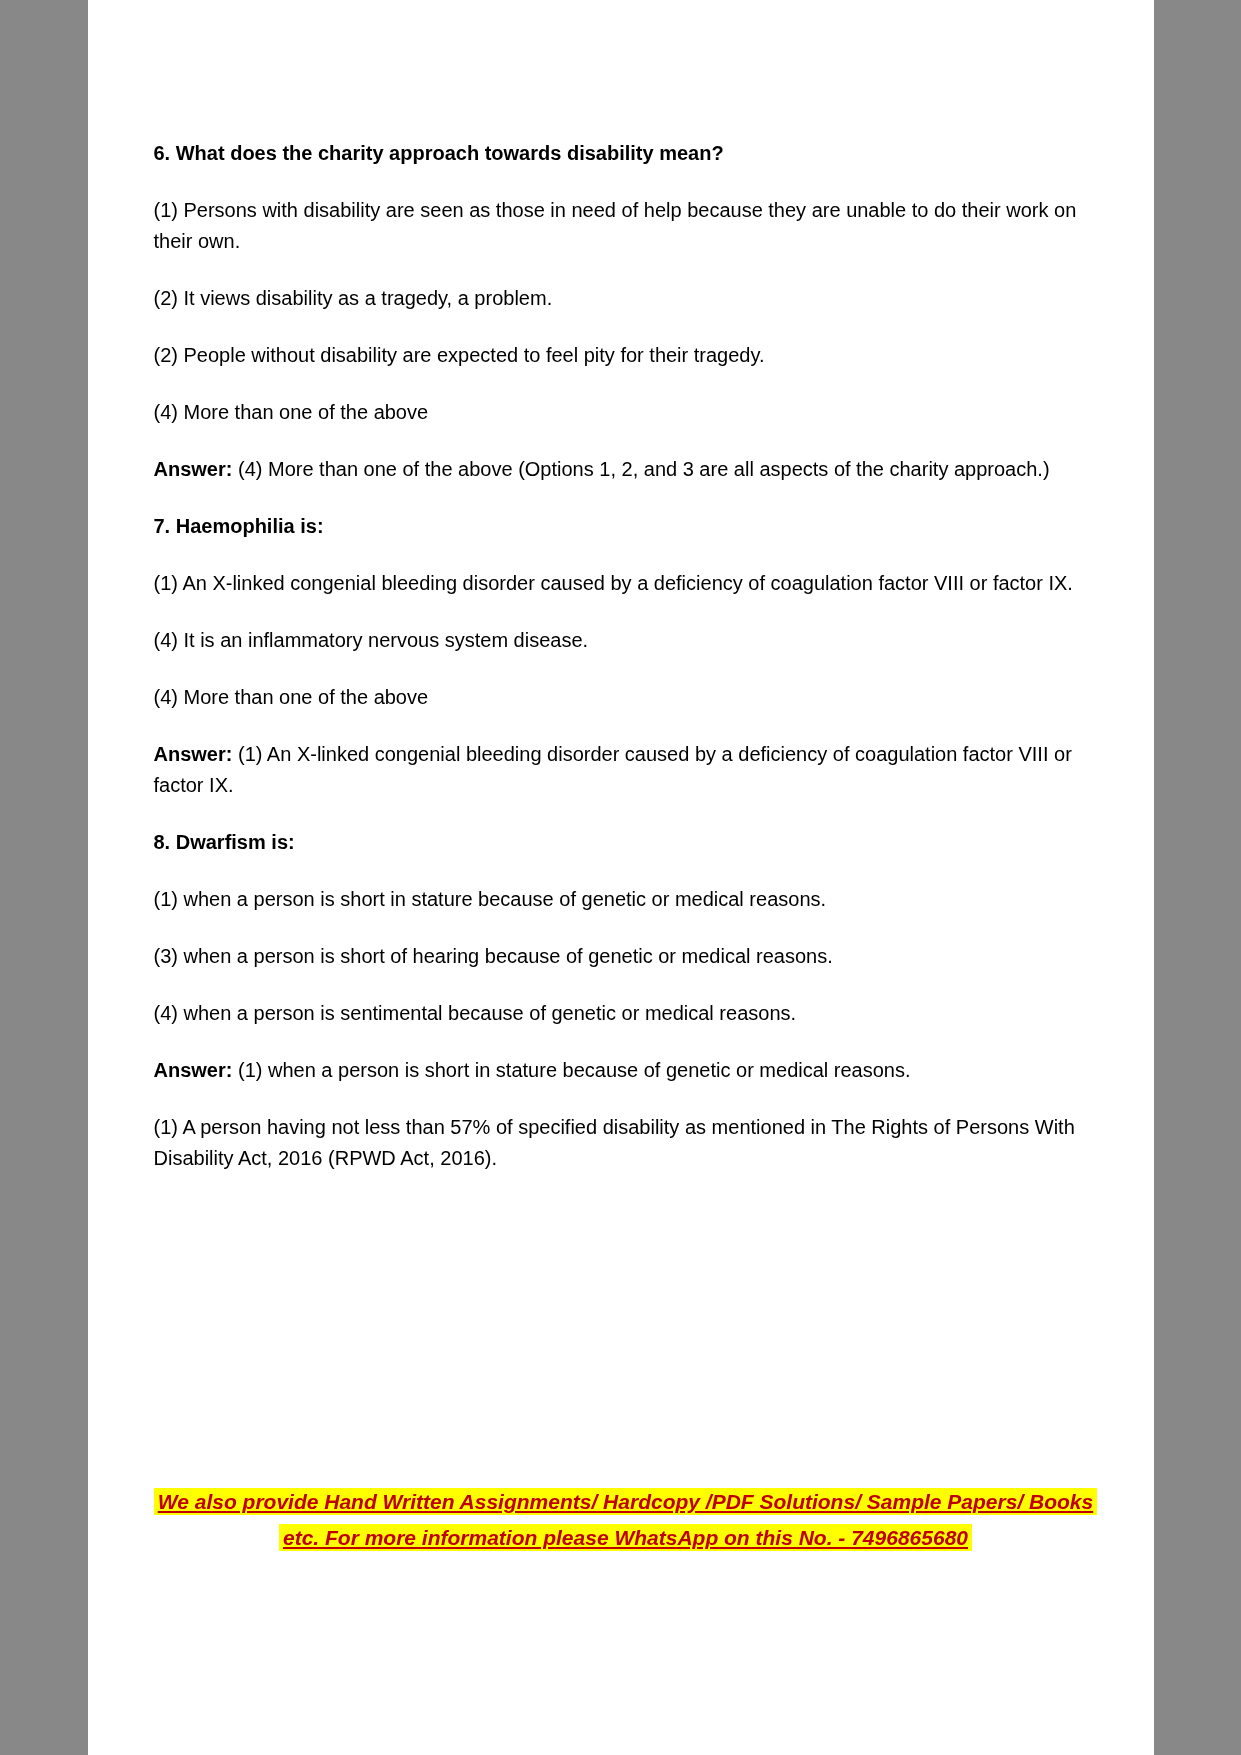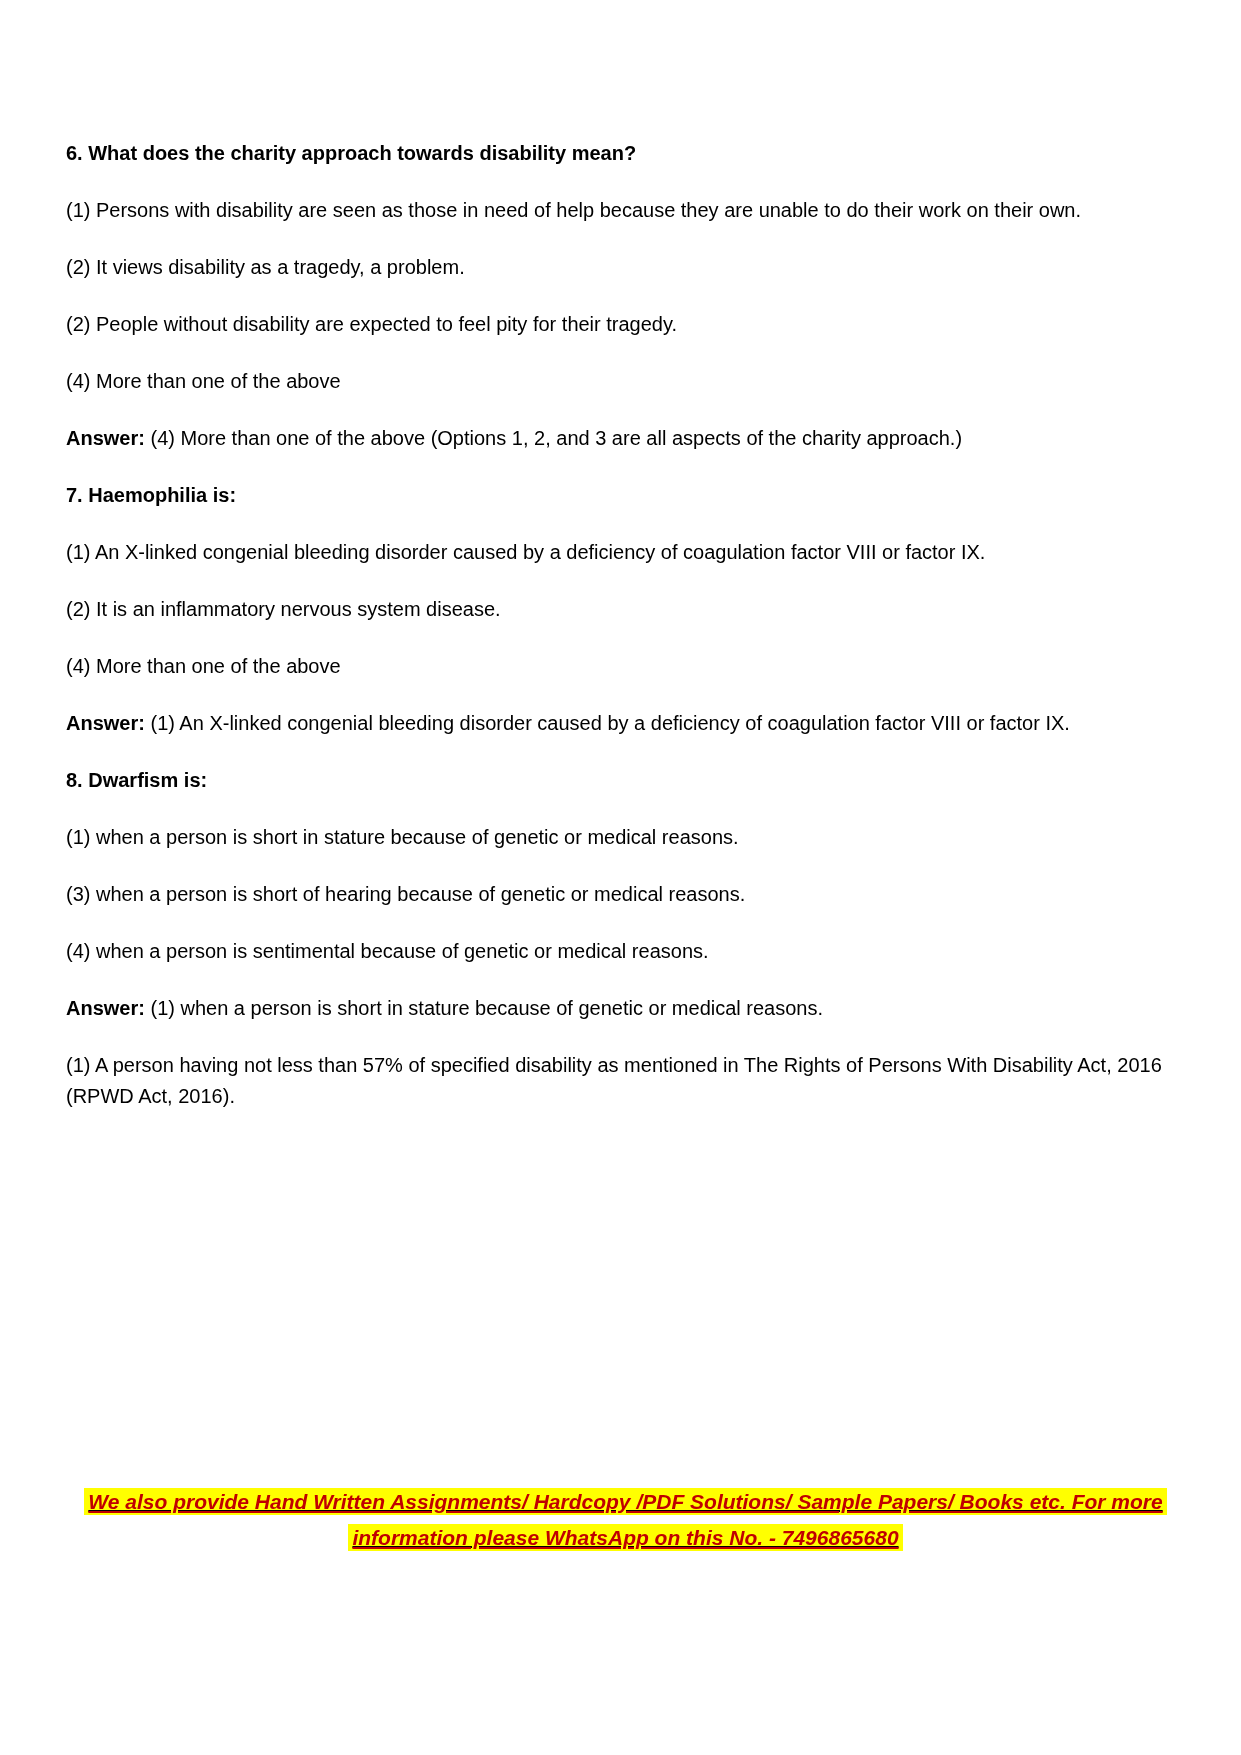--- a/index.html
+++ b/index.html
@@ -5,21 +5,21 @@
   :root {
     --page-bg: #ffffff;
     --body-text: #000000;
     --highlight: #ffff00;
     --footer-text: #c00000;
   }
   * { box-sizing: border-box; }
   html, body { margin: 0; padding: 0; background: #888; }
   .page {
     position: relative;
-    width: 1241px;
+    width: 1066px;
     height: 1755px;
     margin: 0 auto;
     background: var(--page-bg);
     color: var(--body-text);
     font-family: "Liberation Sans", sans-serif;
     font-size: 20px;
     line-height: 31px;
     padding: 138px 66px 8px 66px;
     overflow: hidden;
   }
@@ -32,21 +32,20 @@
   .para {
     margin: 0 0 26px 0;
   }
   .answer-label { font-weight: bold; text-align: center; }
   .footer {
     position: absolute;
     left: 66px;
     right: 56px;
     top: 1484px;
     text-align: center;
-    text-decoration: underline;
   }
   .footer-text {
     display: inline;
     background: var(--highlight);
     color: var(--footer-text);
     font-weight: bold;
     font-style: italic;
     text-decoration: underline;
     font-size: 21px;
     line-height: 36px;
@@ -65,21 +64,21 @@
     <p class="para">(1) Persons with disability are seen as those in need of help because they are unable to do their work on their own.</p>
     <p class="para">(2) It views disability as a tragedy, a problem.</p>
     <p class="para">(2) People without disability are expected to feel pity for their tragedy.</p>
     <p class="para">(4) More than one of the above</p>
     <p class="para"><strong class="answer-label">Answer:</strong> <span>(4) More than one of the above (Options 1, 2, and 3 are all aspects of the charity approach.)</span></p>
   </section>
 
   <section class="question-block">
     <h3 class="question-title">7. Haemophilia is:</h3>
     <p class="para">(1) An X-linked congenial bleeding disorder caused by a deficiency of coagulation factor VIII or factor IX.</p>
-    <p class="para">(2) It is an inflammatory nervous system disease.</p>
+    <p class="para">(4) It is an inflammatory nervous system disease.</p>
     <p class="para">(4) More than one of the above</p>
     <p class="para"><strong class="answer-label">Answer:</strong> <span>(1) An X-linked congenial bleeding disorder caused by a deficiency of coagulation factor VIII or factor IX.</span></p>
   </section>
 
   <section class="question-block">
     <h3 class="question-title">8. Dwarfism is:</h3>
     <p class="para">(1) when a person is short in stature because of genetic or medical reasons.</p>
     <p class="para">(3) when a person is short of hearing because of genetic or medical reasons.</p>
     <p class="para">(4) when a person is sentimental because of genetic or medical reasons.</p>
     <p class="para"><strong class="answer-label">Answer:</strong> <span>(1) when a person is short in stature because of genetic or medical reasons.</span></p>

